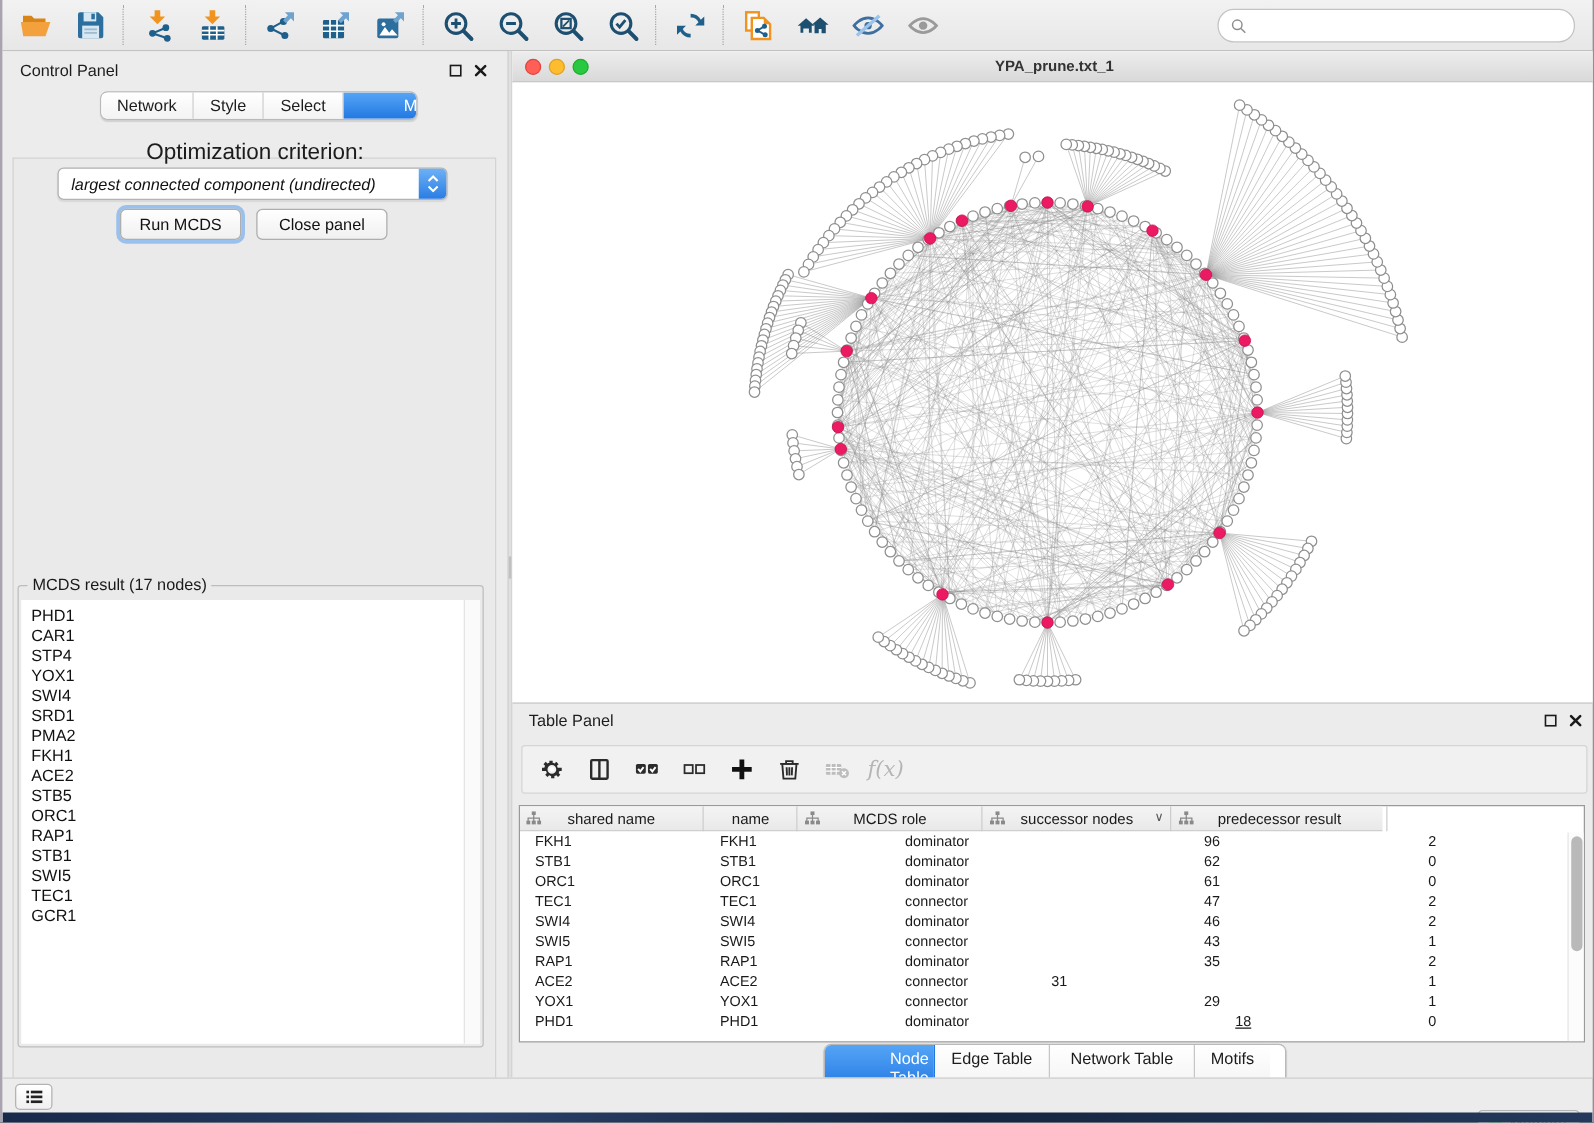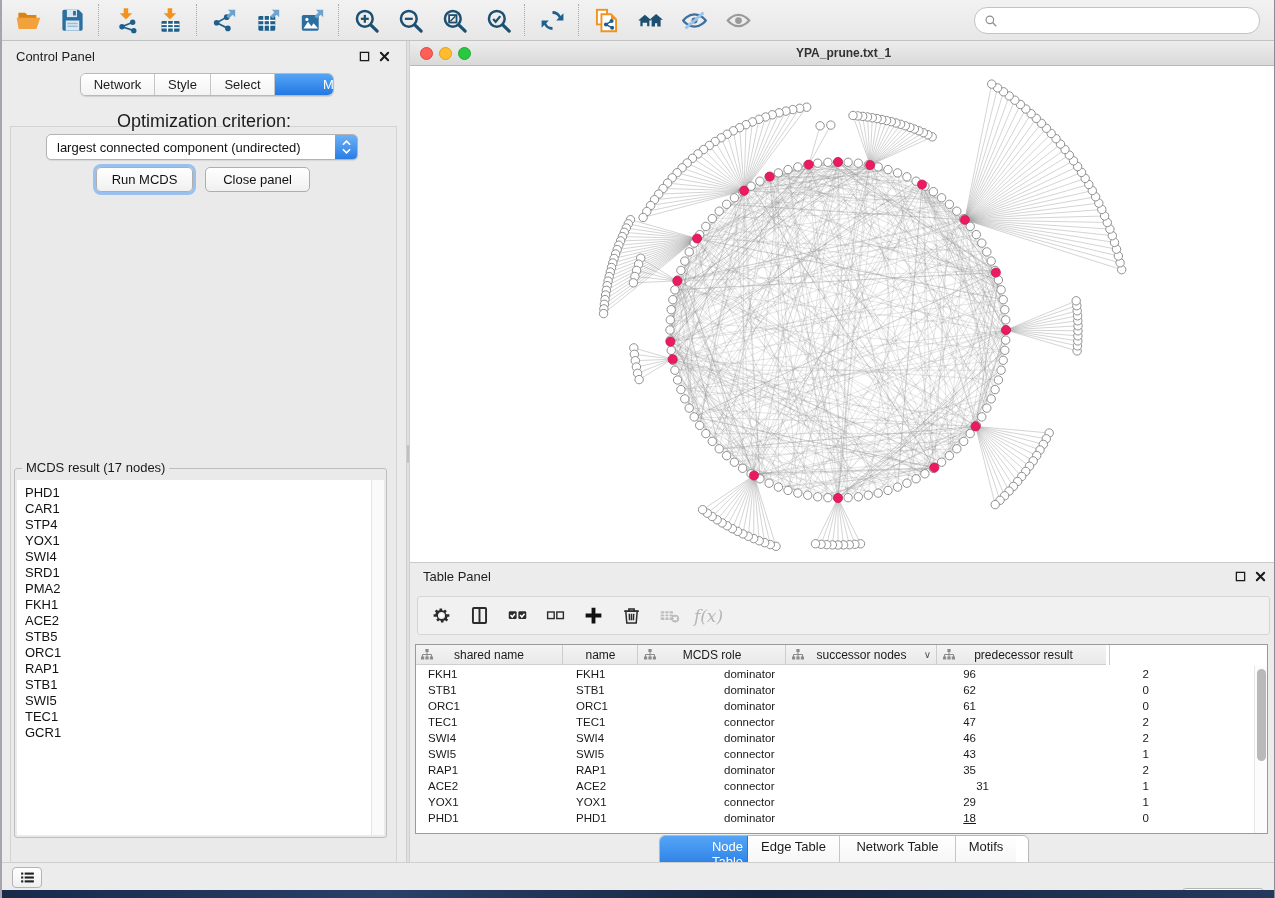--- a/index.html
+++ b/index.html
@@ -20,21 +20,21 @@
   .cpanel{left:0;top:41px;width:404px;height:821px;background:#ECECEC;}
   .panel-title{font-size:13px;color:#1d1d1d;}
   .winctl{position:absolute;display:flex;gap:9px;align-items:center;}
   .winctl svg{width:11px;height:11px;}
   .seg{position:absolute;display:flex;border:1px solid #b9b9b9;border-radius:6px;background:#fff;overflow:hidden;box-shadow:0 1px 1px rgba(0,0,0,.12);}
   .seg .tab{padding:3px 0;text-align:center;font-size:13px;color:#1c1c1c;border-right:1px solid #c6c6c6;background:linear-gradient(#fff,#f3f3f3);}
   .seg .tab:last-child{border-right:none;}
   .seg .tab.active{background:linear-gradient(#55a5f6,#2278e2);color:#fff;border-right-color:#2278e2;padding-left:48px;}
   .cp-inner{left:8px;top:85px;width:387px;height:763px;background:#EAEAEA;border:1px solid #d3d3d3;}
   .opt-label{width:100%;text-align:center;font-size:18px;color:#1c1c1c;}
-  .combo{position:absolute;height:26px;background:#fff;border:1px solid #b3b3b3;border-radius:5px;display:flex;align-items:center;box-shadow:0 1px 1px rgba(0,0,0,.08);}
+  .combo{position:absolute;height:26px;background:#fff;border:1px solid #b3b3b3;border-radius:5px;display:flex;align-items:center;box-shadow:0 1px 1px rgba(0,0,0,.08);font-style:italic;}
   .combo .cb-text{flex:1;font-size:13px;color:#111;padding:0 10px;white-space:nowrap;overflow:hidden;}
   .combo .cb-step{width:22px;height:100%;border-radius:0 4px 4px 0;background:linear-gradient(#6cb1f7,#2b7de3);display:flex;flex-direction:column;align-items:center;justify-content:center;gap:2px;}
   .combo .cb-step svg{width:9px;height:6px;}
   .pushbtn{position:absolute;height:25px;background:linear-gradient(#fff,#f0f0f0);border:1px solid #aeaeae;border-radius:5px;font-size:13px;color:#111;display:flex;align-items:center;justify-content:center;}
   .pushbtn.focus{box-shadow:0 0 0 3px rgba(110,170,240,.65);}
   .groupbox{position:absolute;border:1px solid #bdbdbd;border-radius:3px;}
   .grouplegend{position:absolute;top:-9px;left:7px;background:#EAEAEA;padding:0 4px;font-size:13px;color:#1a1a1a;}
   .resultlist{position:absolute;left:2px;top:11px;right:2px;bottom:2px;background:#fff;overflow:hidden;}
   .resultlist .item{font-size:13px;color:#111;line-height:16px;padding-left:8px;}
   .list-track{position:absolute;top:0;right:0;width:13px;height:100%;background:#fafafa;border-left:1px solid #e4e4e4;}
@@ -1459,35 +1459,35 @@
             <div class="td" style="left:12px;width:135px;">RAP1</div>
             <div class="td" style="left:160px;width:62px;">RAP1</div>
             <div class="td" style="left:308px;width:135px;">dominator</div>
             <div class="td" style="left:447px;width:113px;text-align:right;">35</div>
             <div class="td" style="left:598px;width:135px;text-align:right;">2</div>
           </div>
           <div class="trow" style="top:112px">
             <div class="td" style="left:12px;width:135px;">ACE2</div>
             <div class="td" style="left:160px;width:62px;">ACE2</div>
             <div class="td" style="left:308px;width:135px;">connector</div>
-            <div class="td" style="left:460px;width:113px;text-align:right;">31</div>
+            <div class="td" style="left:425px;width:113px;">31</div>
             <div class="td" style="left:598px;width:135px;text-align:right;">1</div>
           </div>
           <div class="trow" style="top:128px">
             <div class="td" style="left:12px;width:135px;">YOX1</div>
             <div class="td" style="left:160px;width:62px;">YOX1</div>
             <div class="td" style="left:308px;width:135px;">connector</div>
             <div class="td" style="left:447px;width:113px;text-align:right;">29</div>
             <div class="td" style="left:598px;width:135px;text-align:right;">1</div>
           </div>
           <div class="trow" style="top:144px">
             <div class="td" style="left:12px;width:135px;">PHD1</div>
             <div class="td" style="left:160px;width:62px;">PHD1</div>
             <div class="td" style="left:308px;width:135px;">dominator</div>
-            <div class="td" style="left:447px;width:113px;text-align:right;text-decoration:underline;">18</div>
+            <div class="td" style="left:472px;width:113px;text-align:right;text-decoration:underline;">18</div>
             <div class="td" style="left:598px;width:135px;text-align:right;">0</div>
           </div>
         </div>
       <div class="tscroll">
         <div class="tthumb" style="top:3px;height:92px;"></div>
       </div>
     </div>
 
     <div class="seg" style="left:249px;top:272px;width:370px;" id="table-tabs">
         <div class="tab active" style="width:88px">Node Table</div>

